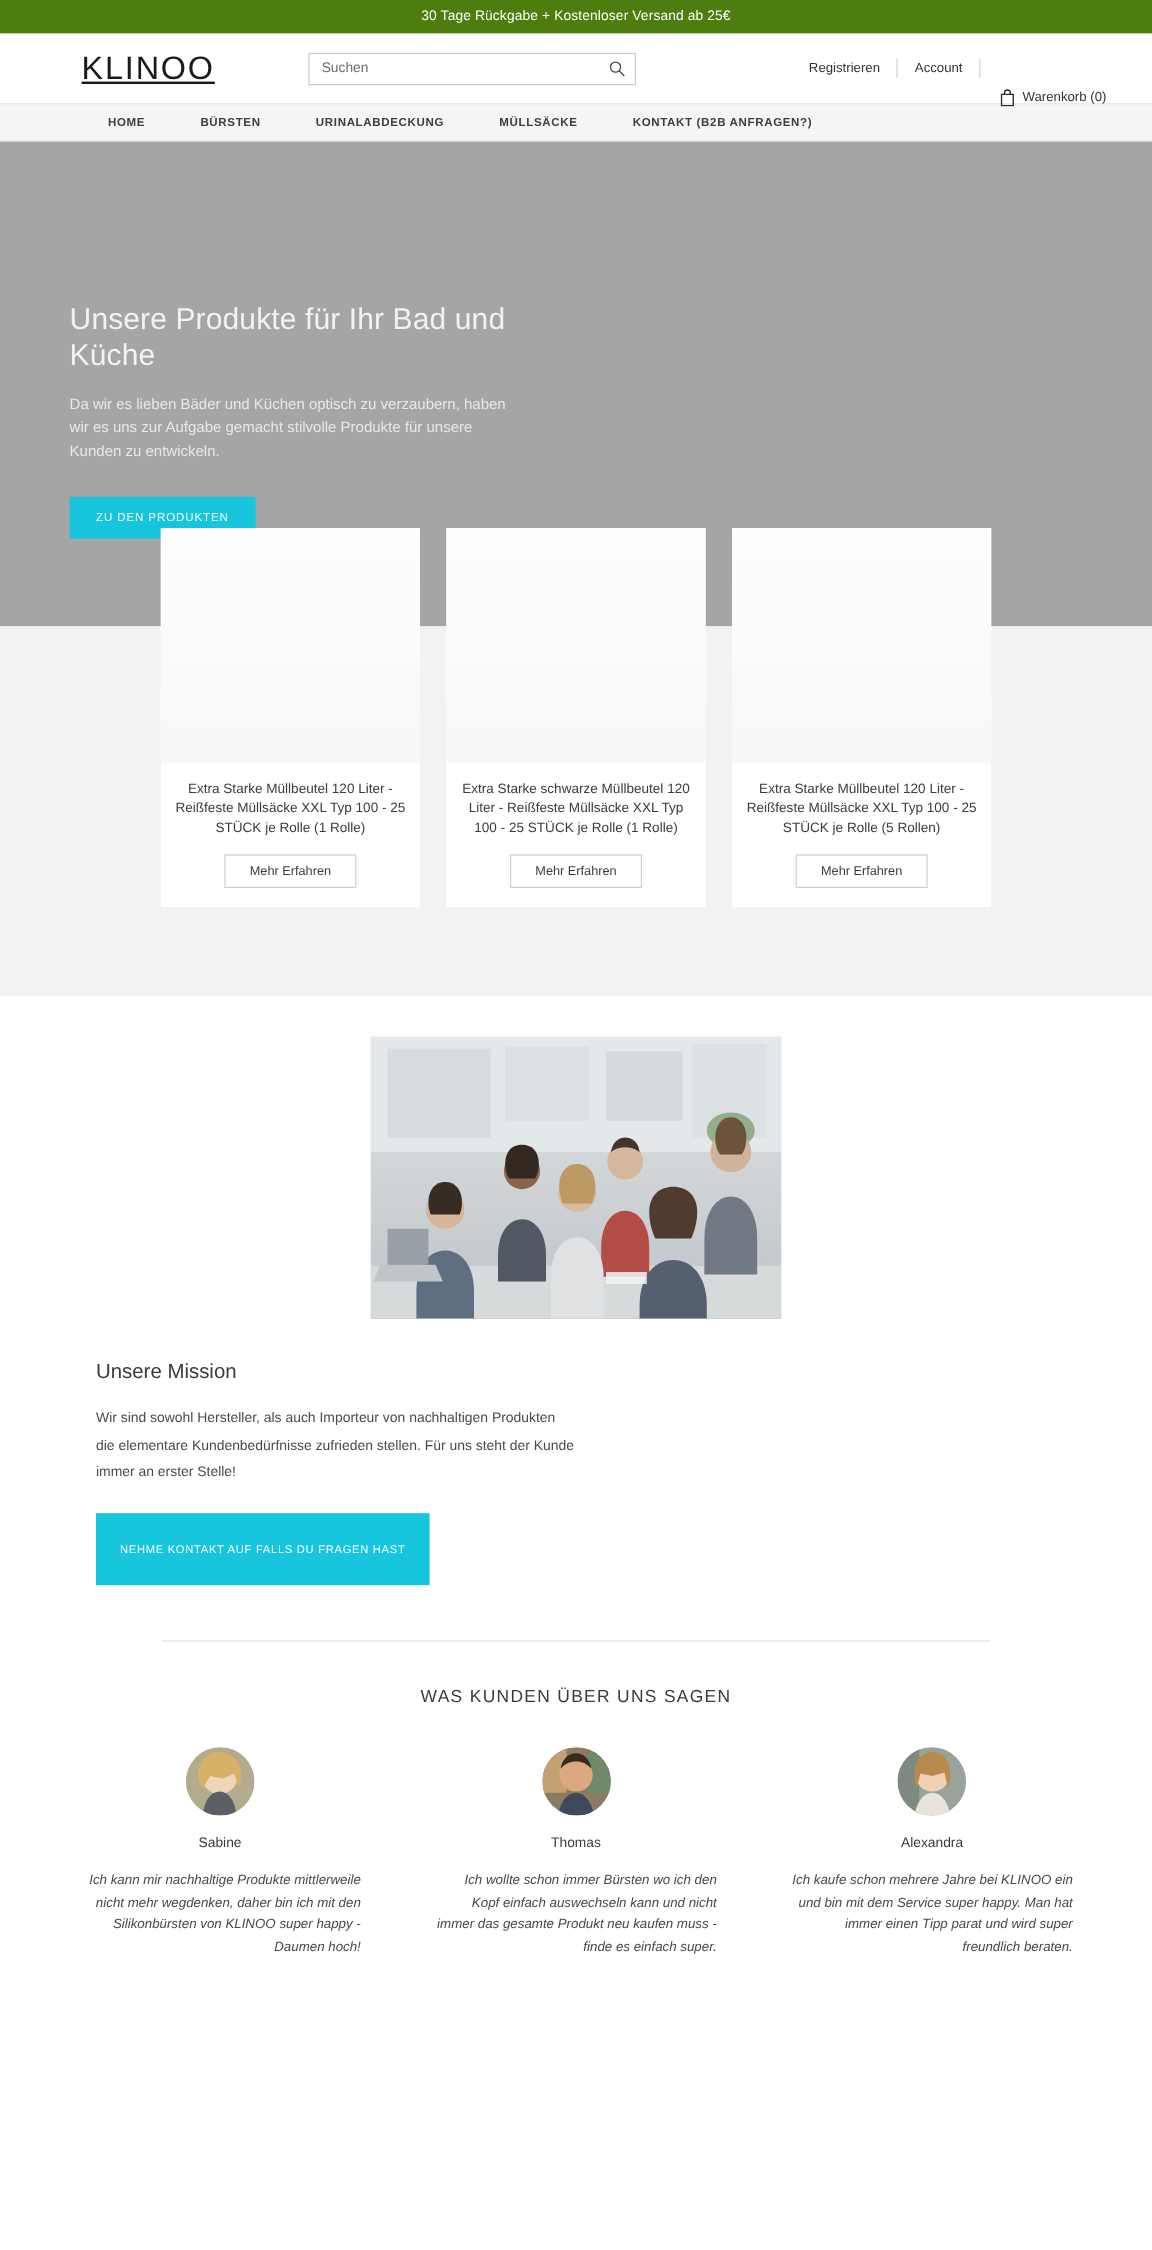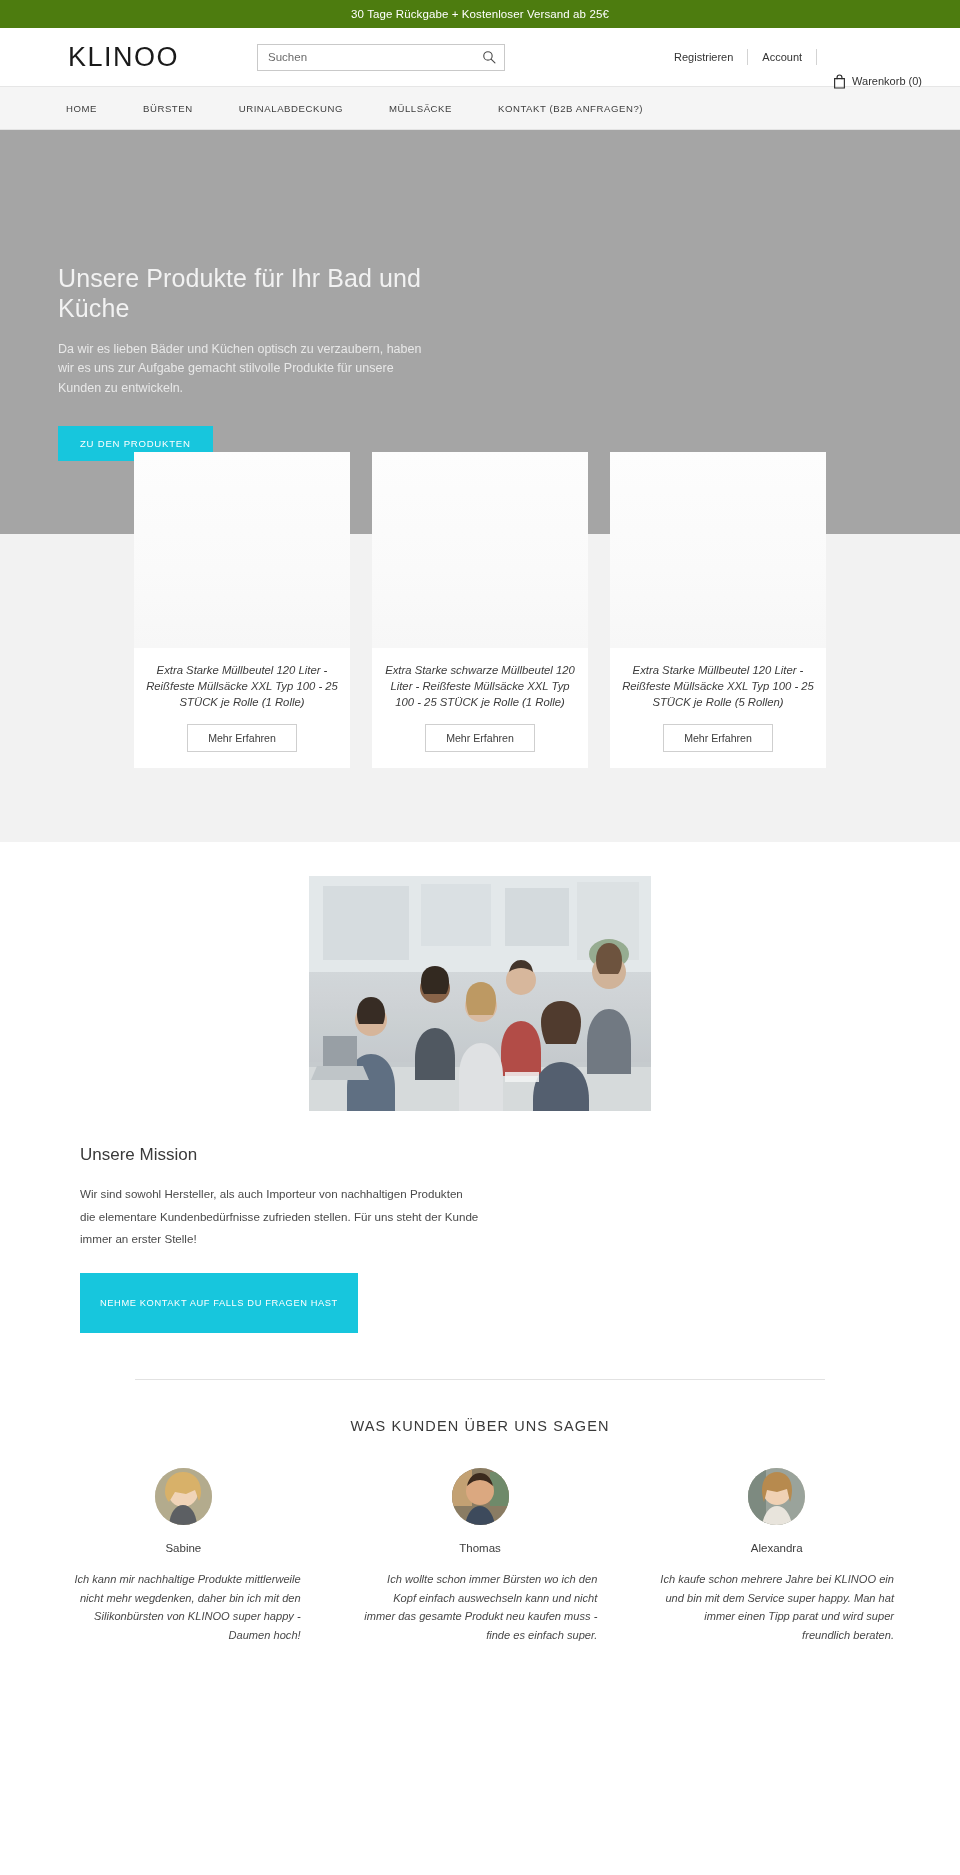--- a/index.html
+++ b/index.html
@@ -33,24 +33,25 @@
     padding: 0 38px 0 68px;
   }
   .logo {
     font-family: "Liberation Sans", sans-serif;
     font-size: 27px;
     letter-spacing: 1.5px;
     color: #1a1a1a;
     font-weight: 300;
     white-space: nowrap;
     line-height: 1;
+    text-decoration: underline;
   }
   .search-wrap {
     margin-left: 78px;
-    width: 248px;
+    width: 273px;
     height: 27px;
     border: 1px solid #c9c9c9;
     background: #fff;
     display: flex;
     align-items: center;
     padding: 0 8px 0 10px;
   }
   .search-input {
     flex: 1;
     border: 0;
@@ -80,27 +81,28 @@
     cursor: pointer;
     margin-top: 48px;
   }
   .cart-icon { width: 13px; height: 15px; }
 
   
   .nav {
     background: #f5f5f5;
     border-top: 1px solid #e6e6e6;
     border-bottom: 1px solid #e4e4e4;
-    height: 44px;
-    display: flex;
-    align-items: center;
-    padding-left: 66px;
+    height: 32px;
+    display: flex;
+    align-items: center;
+    padding-left: 90px;
     font-size: 9.6px;
     letter-spacing: .55px;
     color: #3d3d3d;
+    font-weight: bold;
   }
   .nav a { color: #3d3d3d; text-decoration: none; white-space: nowrap; cursor: pointer; }
   .nav-item { margin-right: 46px; }
 
   
   .hero {
     height: 404px;
     background: #a5a5a5;
     position: relative;
     padding: 0 0 0 58px;
@@ -161,21 +163,20 @@
     height: 196px;
     background: linear-gradient(180deg,#fdfdfd 0%, #fafafa 60%, #f7f7f7 100%);
   }
   .p-title {
     font-size: 11.3px;
     line-height: 1.42;
     text-align: center;
     color: #3c3c3c;
     padding: 14px 12px 0;
     min-height: 56px;
-    font-style: italic;
   }
   .p-btn {
     margin-top: 14px;
     background: #ffffff;
     border: 1px solid #cfcfcf;
     color: #3c3c3c;
     font-family: "Liberation Sans", sans-serif;
     font-size: 10.6px;
     padding: 7px 20px;
     cursor: pointer;

